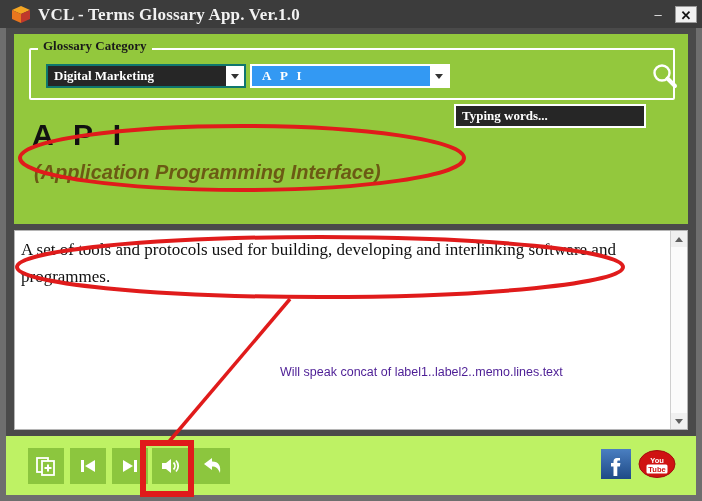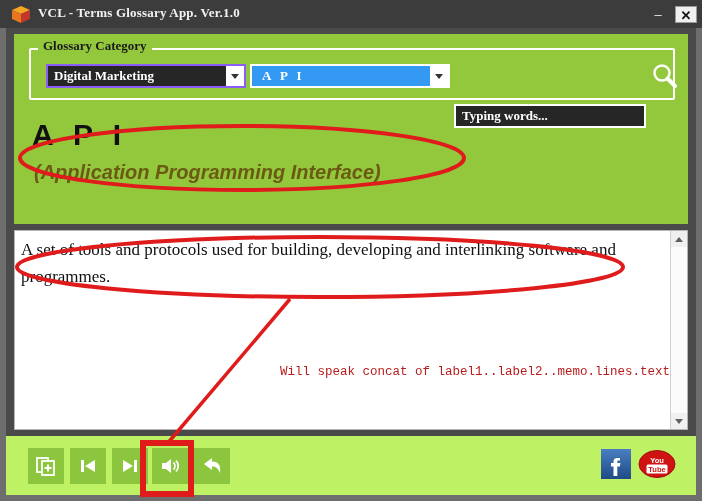--- a/index.html
+++ b/index.html
@@ -7,21 +7,21 @@
        font-family:"Liberation Sans",sans-serif;}
 
   .window{position:absolute;left:0;top:0;width:702px;height:501px;
           background:#6e6e6e;box-sizing:border-box;}
 
   
   .titlebar{position:absolute;left:0;top:0;width:702px;height:28px;
             background:#3c3c3c;}
   .app-icon{position:absolute;left:12px;top:6px;width:18px;height:17px;}
   .title-text{position:absolute;left:38px;top:5px;color:#f2f2f2;
-              font-family:"Liberation Serif",serif;font-weight:bold;font-size:13px;
+              font-family:"Liberation Serif",serif;font-weight:bold;font-size:17px;
               letter-spacing:.2px;}
   .winbtn{position:absolute;top:6px;width:22px;height:17px;color:#e8e8e8;
           font-size:13px;text-align:center;line-height:17px;
           font-family:"Liberation Sans",sans-serif;}
   .btn-min{left:647px;}
   .btn-close{left:675px;background:#f0f0f0;color:#111;border:1px solid #9a9a9a;
              box-sizing:border-box;font-weight:bold;}
 
   
   .inner{position:absolute;left:6px;top:28px;width:690px;height:467px;
@@ -29,21 +29,21 @@
 
   
   .green-panel{position:absolute;left:8px;top:6px;width:674px;height:190px;
                background:#93c83d;}
   .groupbox{position:absolute;left:15px;top:14px;width:646px;height:52px;
             border:2px solid #ffffff;border-radius:2px;box-sizing:border-box;}
   .gb-label{position:absolute;left:24px;top:4px;padding:0 5px;background:#93c83d;
             color:#1a1a1a;font-family:"Liberation Serif",serif;font-weight:bold;
             font-size:13px;}
 
-  .combo{position:absolute;height:24px;background:#262626;border:2px solid #8b5cf6;
+  .combo{position:absolute;height:24px;background:#262626;border:2px solid #0f766e;
          box-sizing:border-box;display:flex;align-items:center;}
   .combo .cv{color:#ffffff;font-family:"Liberation Serif",serif;font-weight:bold;
              font-size:13px;padding-left:6px;white-space:nowrap;}
   .combo .cv.sel{background:#3399f3;color:#ffffff;padding:1px 4px;margin-left:4px;
                  letter-spacing:2px;}
   .combo-btn{position:absolute;right:0;top:0;width:18px;height:20px;background:#ffffff;
              display:flex;align-items:center;justify-content:center;}
   .caret{width:0;height:0;border-left:4px solid transparent;border-right:4px solid transparent;
          border-top:5px solid #333;}
   #combo-category{left:32px;top:30px;width:200px;}
@@ -61,22 +61,22 @@
               font-size:30px;letter-spacing:6px;font-family:"Liberation Sans",sans-serif;}
   .term-sub{position:absolute;left:20px;top:127px;color:#6b5a14;font-style:italic;
             font-weight:bold;font-size:20px;font-family:"Liberation Sans",sans-serif;}
 
   
   .memo{position:absolute;left:8px;top:202px;width:674px;height:200px;
         background:#ffffff;border:1px solid #b5b5b5;box-sizing:border-box;overflow:hidden;}
   .memo-text{position:absolute;left:6px;top:5px;width:600px;
              font-family:"Liberation Serif",serif;font-size:17px;color:#101010;
              line-height:27px;}
-  .memo-note{position:absolute;left:265px;top:134px;color:#b91c1c;font-size:12.5px;
-             font-family:Liberation Mono, monospace;white-space:nowrap;}
+  .memo-note{position:absolute;left:265px;top:134px;color:#4c1d95;font-size:12.5px;
+             font-family:Liberation Sans, sans-serif;white-space:nowrap;}
   .scrollbar{position:absolute;right:0;top:0;width:17px;height:198px;background:#f0f0f0;
              border-left:1px solid #cfcfcf;box-sizing:border-box;}
   .sb-arrow{position:absolute;left:0;width:16px;height:16px;background:#f0f0f0;
             display:flex;align-items:center;justify-content:center;}
   .sb-up{top:0;} .sb-down{bottom:0;}
   .sb-tri-up{width:0;height:0;border-left:4px solid transparent;border-right:4px solid transparent;
              border-bottom:5px solid #606060;}
   .sb-tri-down{width:0;height:0;border-left:4px solid transparent;border-right:4px solid transparent;
                border-top:5px solid #606060;}
   .sb-track{position:absolute;left:0;top:16px;width:16px;bottom:16px;background:#fbfbfb;}

